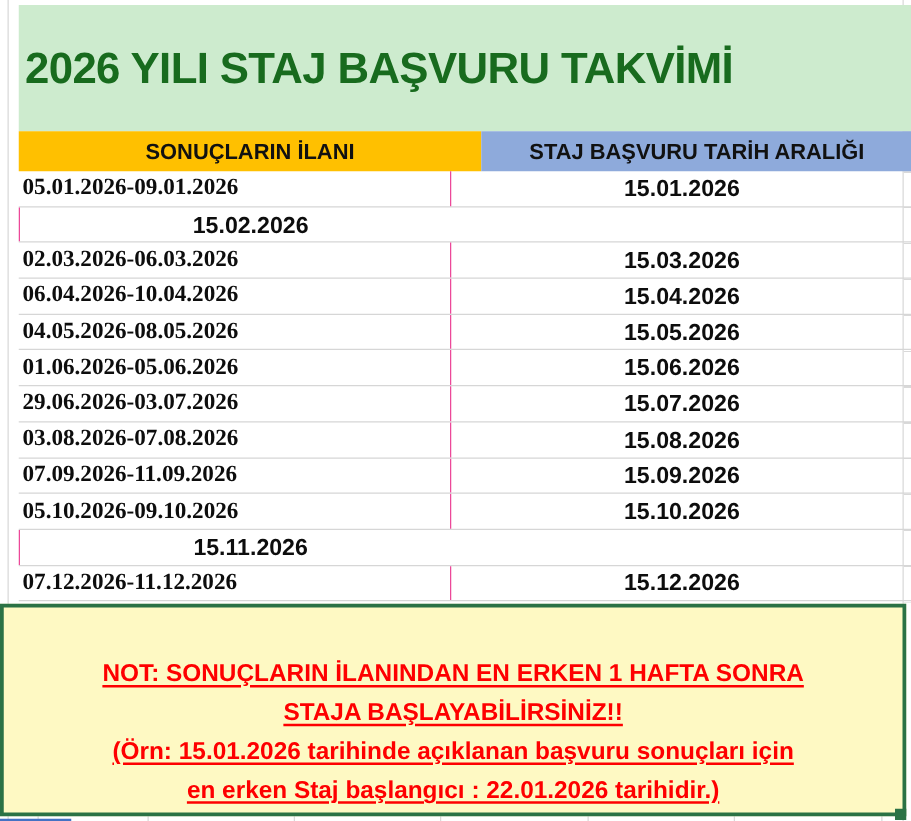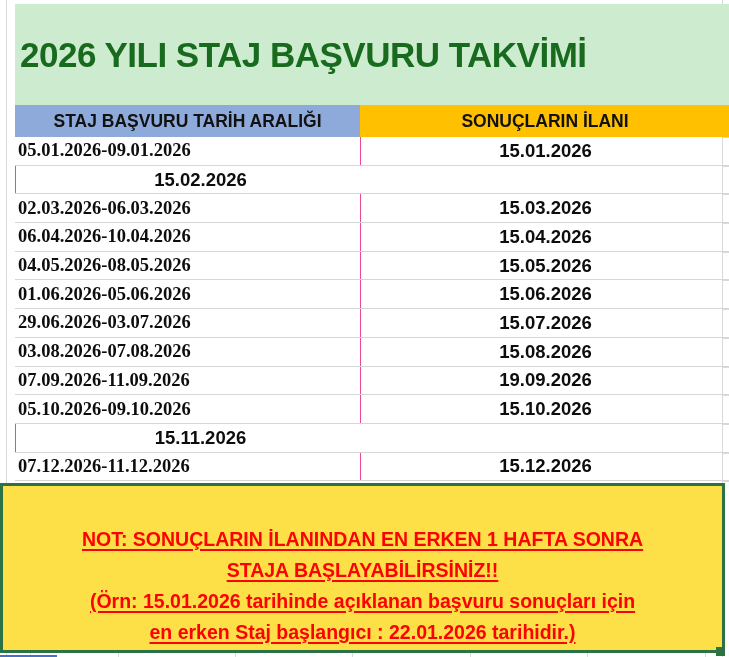--- a/index.html
+++ b/index.html
@@ -42,21 +42,21 @@
   #rows .cell{
     display:flex;align-items:center;box-sizing:border-box;
     font-size:18.5px;font-weight:700;color:#0d0d0d;white-space:nowrap;
   }
   #rows .cell.left{width:345px;padding-left:3px;font-family:Liberation Serif, serif;}
   #rows .cell.right{width:370px;justify-content:center;border-left:1px solid #ec4899;}
 
   
   .note-box{
     position:absolute;left:0;top:483px;width:725px;height:170px;box-sizing:border-box;
-    background:#fde047;border:3px solid #2b7245;z-index:3;
+    background:#fef9c3;border:3px solid #2b7245;z-index:3;
     display:flex;flex-direction:column;justify-content:flex-end;
     padding-bottom:2px;
   }
   .note-line{
     text-align:center;font-size:19.5px;font-weight:700;color:#fe0000;
     line-height:31px;text-decoration:underline;text-decoration-thickness:2px;
     text-underline-offset:3px;white-space:nowrap;
   }
   .shape-handle{
     position:absolute;left:716px;top:647px;width:9px;height:9px;background:#2b7245;z-index:4;
@@ -72,22 +72,22 @@
   <div class="right-margin-ticks"></div>
   <div class="right-margin-tick-top"></div>
 
   <div id="content">
 
     <div class="title-banner">
       <h1>2026 YILI STAJ BAŞVURU TAKVİMİ</h1>
     </div>
 
     <div class="header-row">
+      <div class="header-cell result">SONUÇLARIN İLANI</div>
       <div class="header-cell range">STAJ BAŞVURU TARİH ARALIĞI</div>
-      <div class="header-cell result">SONUÇLARIN İLANI</div>
     </div>
 
     <div id="rows">
   <div class="row">
     <div class="cell left">05.01.2026-09.01.2026</div>
     <div class="cell right">15.01.2026</div>
   </div>
 
   <div class="row">
     <div class="cell right">15.02.2026</div>
@@ -118,21 +118,21 @@
     <div class="cell right">15.07.2026</div>
   </div>
 
   <div class="row">
     <div class="cell left">03.08.2026-07.08.2026</div>
     <div class="cell right">15.08.2026</div>
   </div>
 
   <div class="row">
     <div class="cell left">07.09.2026-11.09.2026</div>
-    <div class="cell right">19.09.2026</div>
+    <div class="cell right">15.09.2026</div>
   </div>
 
   <div class="row">
     <div class="cell left">05.10.2026-09.10.2026</div>
     <div class="cell right">15.10.2026</div>
   </div>
 
   <div class="row">
     <div class="cell right">15.11.2026</div>
   </div>

